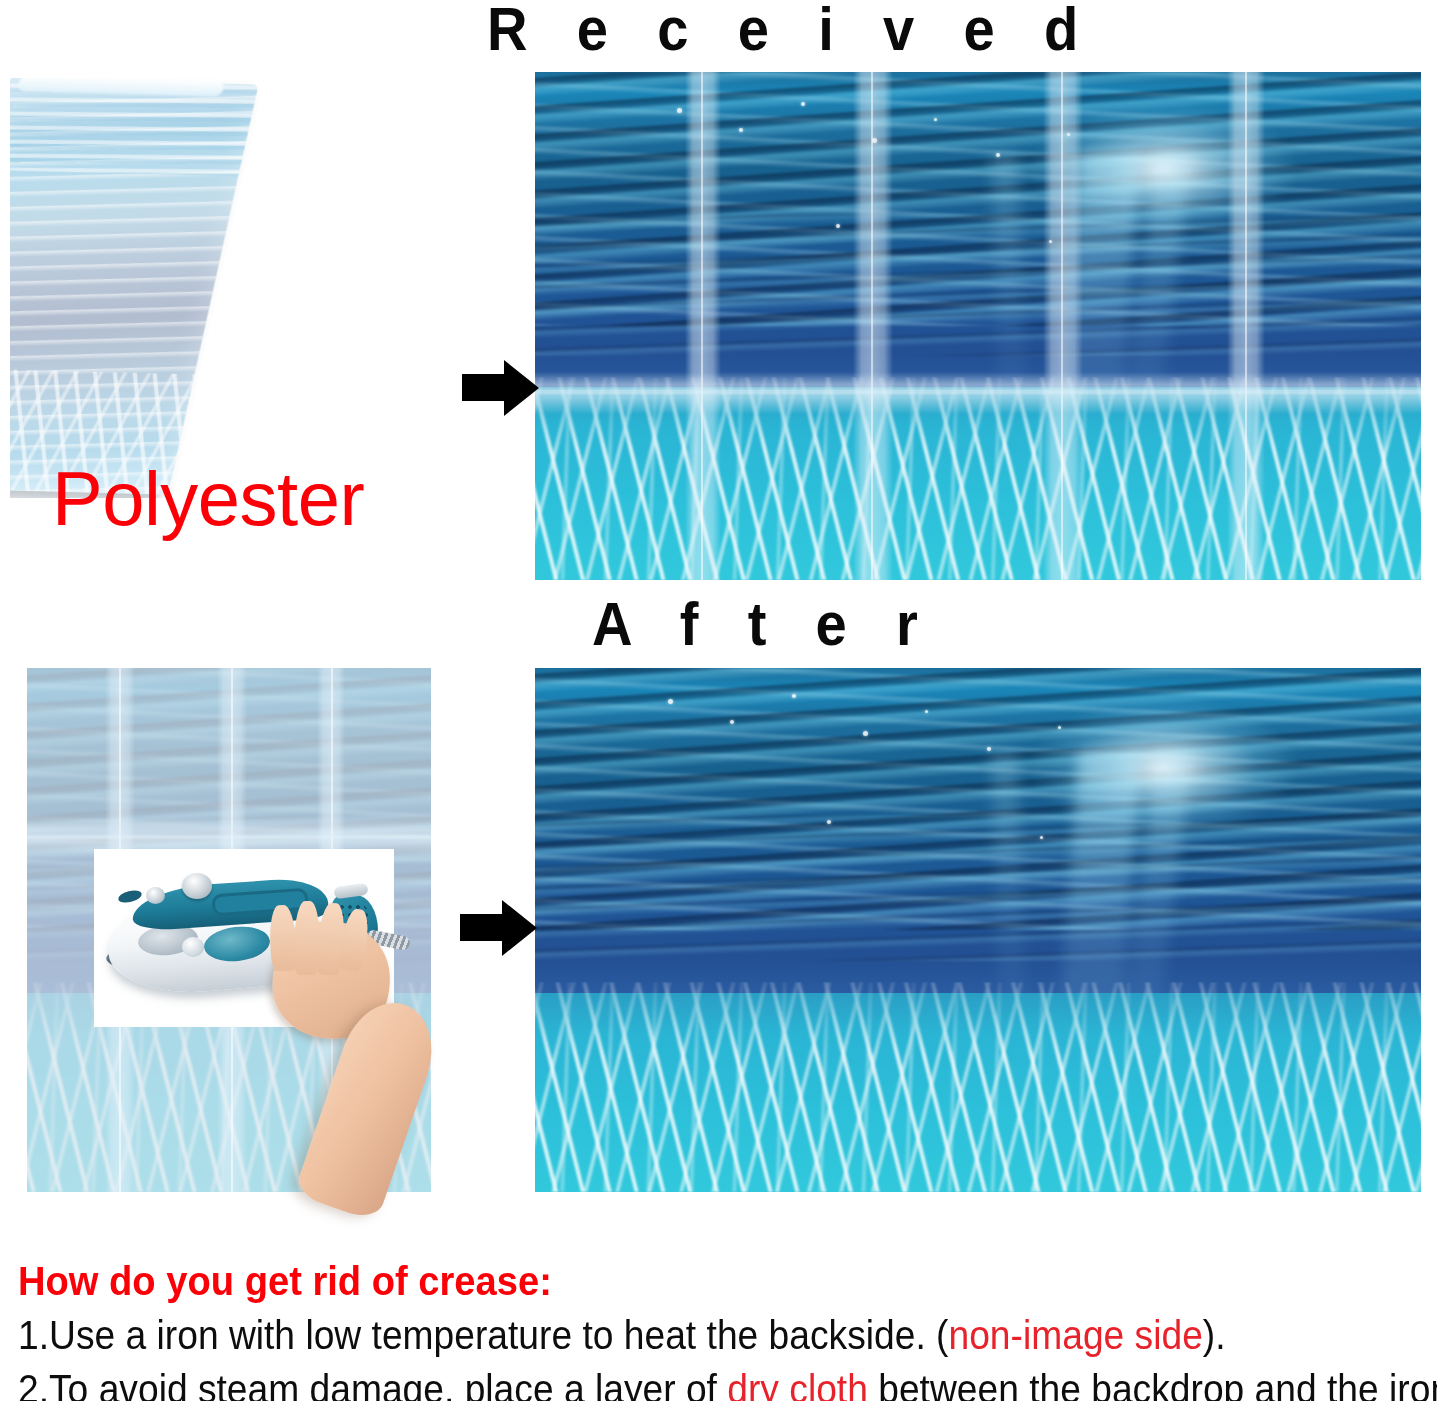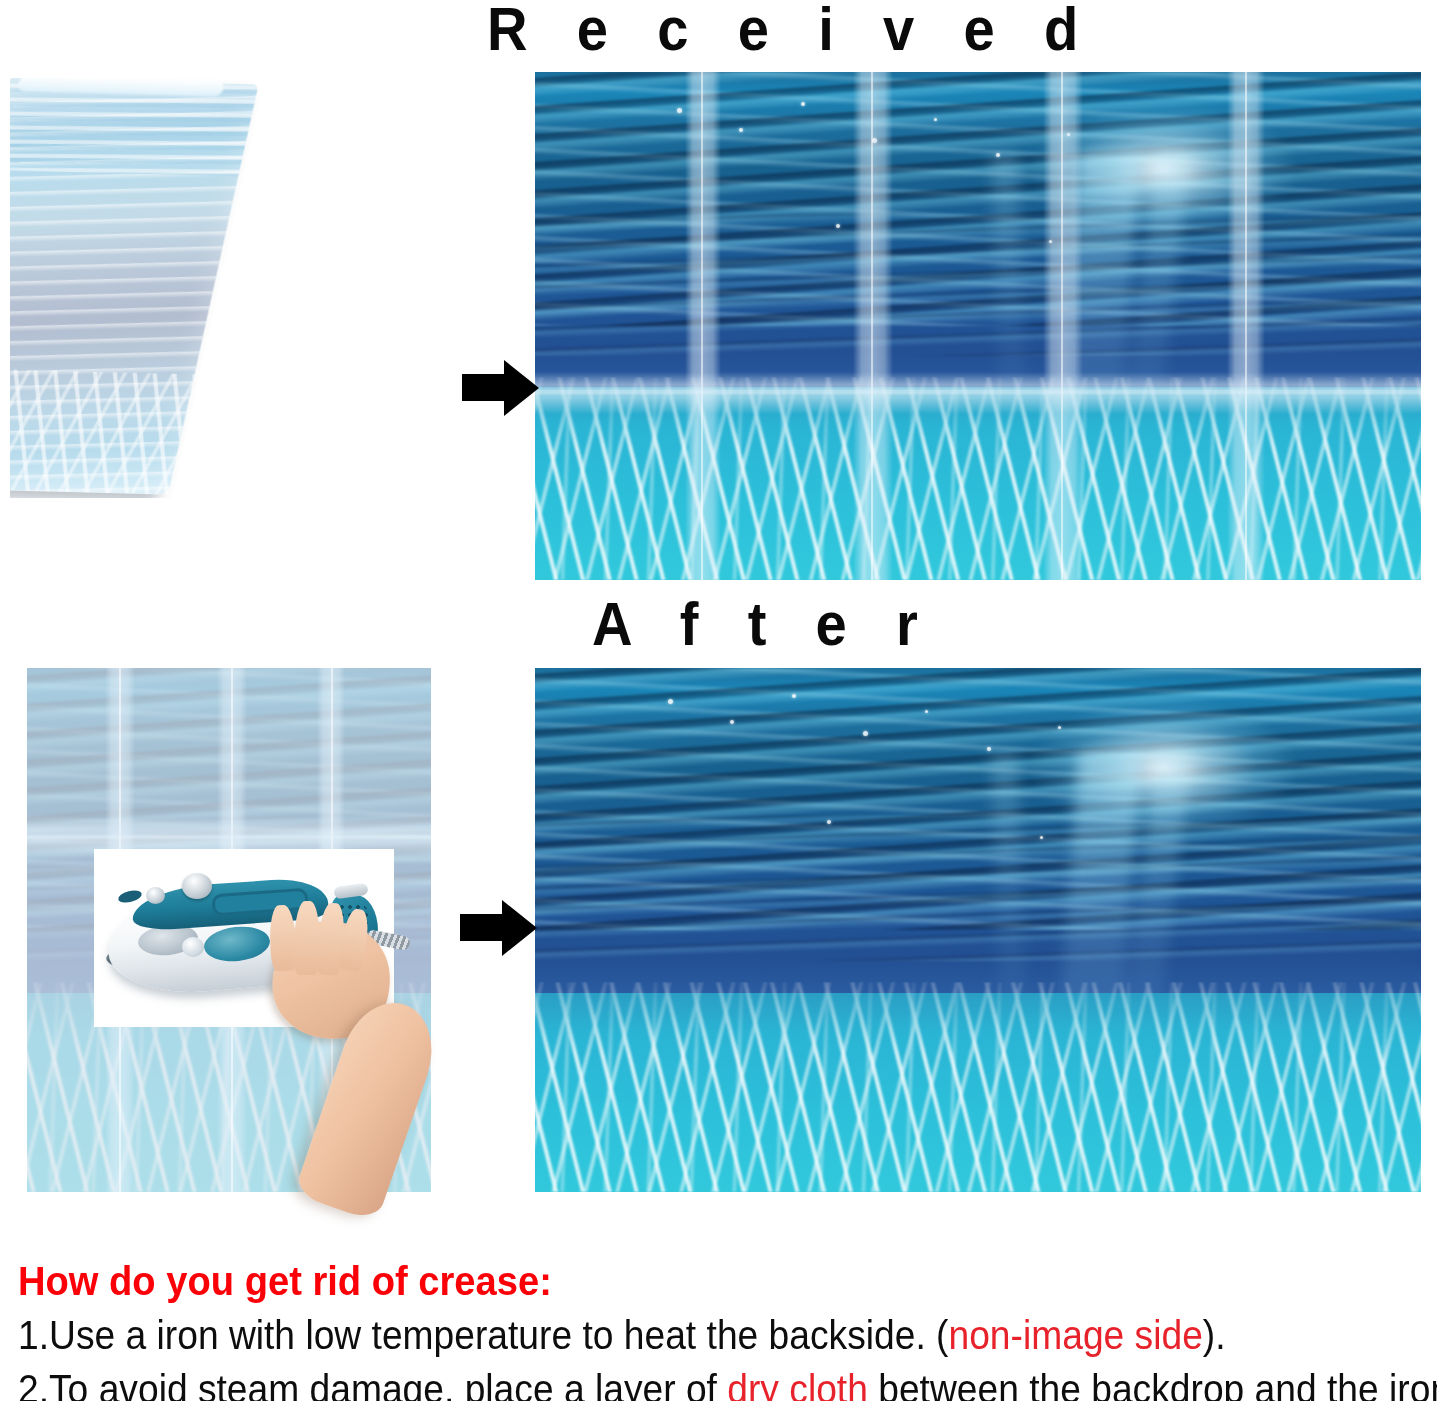--- a/index.html
+++ b/index.html
@@ -382,20 +382,21 @@
 <div class="stage">
 
   <div class="section-title" id="received-title">R e c e i v e d</div>
   <div class="section-title" id="after-title">A f t e r</div>
 
   <div class="photo" id="folded-cloth">
     <div class="sheet"></div>
     <div class="top-edge"></div>
   </div>
 
+  <div id="polyester-label">Polyester</div>
 
   <div class="arrow" id="arrow-top">
     <div class="shaft"></div>
     <div class="head"></div>
   </div>
 
   <div class="photo" id="received-photo">
     <div class="sea">
       <div class="water"></div>
       <div class="ripples"></div>

